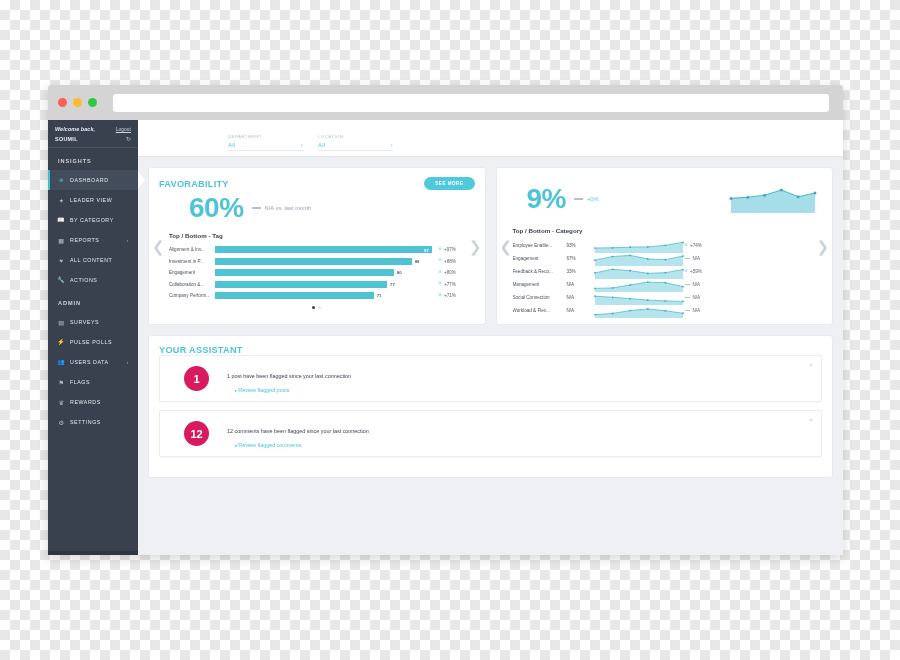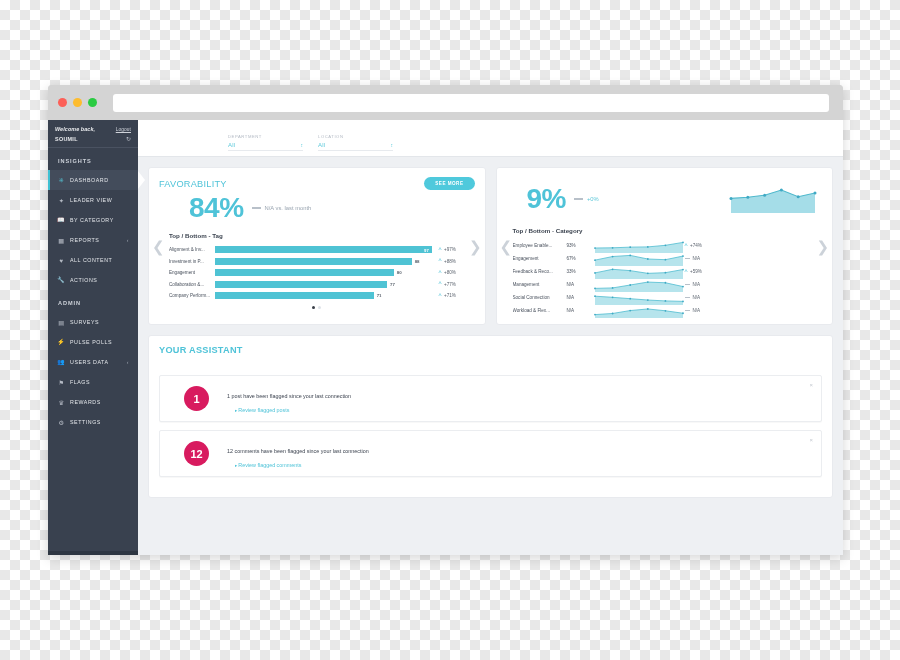--- a/index.html
+++ b/index.html
@@ -137,21 +137,21 @@
     background: #ffffff;
     border: 1px solid #e8eaee;
     border-radius: 3px;
     flex: 1;
     padding: 9px 10px 7px 10px;
     position: relative;
     min-width: 0;
   }
   .card-head { display: flex; justify-content: space-between; align-items: center; }
   .card-title {
-    font-size: 9.2px; font-weight: normal; letter-spacing: .25px;
+    font-size: 9.2px; font-weight: bold; letter-spacing: .25px;
     color: #4fc3d8;
   }
   .see-more {
     background: #4fc9dc; color: #ffffff;
     font-size: 4.6px; font-weight: bold; letter-spacing: .5px;
     padding: 4px 11px; border-radius: 10px; border: none;
     white-space: nowrap;
   }
 
   .big-stat-row { display: flex; align-items: center; margin-top: 4px; }
@@ -220,21 +220,21 @@
   .cat-pct { width: 26px; font-size: 4.6px; color: #4a525e; }
   .cat-spark { width: 92px; height: 13px; }
 
   
   #assistant-card {
     background: #ffffff; border: 1px solid #e8eaee; border-radius: 3px;
     margin-top: 10px; padding: 9px 10px 12px 10px;
   }
   .assist-title {
     font-size: 9.2px; font-weight: bold; letter-spacing: .25px; color: #4fc3d8;
-    margin-bottom: 20px;
+    margin-bottom: 0;
   }
   .assist-row {
     border: 1px solid #ebedf0; border-radius: 2px;
     display: flex; align-items: center;
     padding: 8px 10px; margin-bottom: 8px;
     position: relative; background: #fff;
     box-shadow: 0 1px 1px rgba(0,0,0,.03);
   }
   .badge {
     width: 25px; height: 25px; border-radius: 50%;
@@ -377,21 +377,21 @@
 
         <div id="cards-row">
 
           <div class="card">
             <div class="card-head">
               <span class="card-title">FAVORABILITY</span>
               <button class="see-more">SEE MORE</button>
             </div>
 
             <div class="big-stat-row" style="padding-left:30px;">
-              <span class="big-stat">84%</span>
+              <span class="big-stat">60%</span>
               <span class="stat-delta">
                 <span class="dash-ico"></span>
                 <span class="delta-txt">N/A vs. last month</span>
               </span>
             </div>
 
             <div class="sub-head" style="padding-left:10px;">Top / Bottom - Tag</div>
 
             <div class="bar-rows" id="fav-bars">
                 <div class="bar-row">

